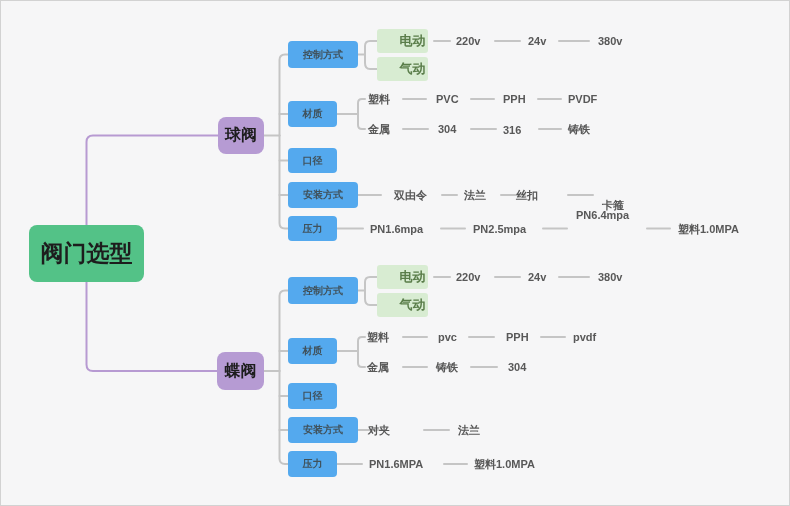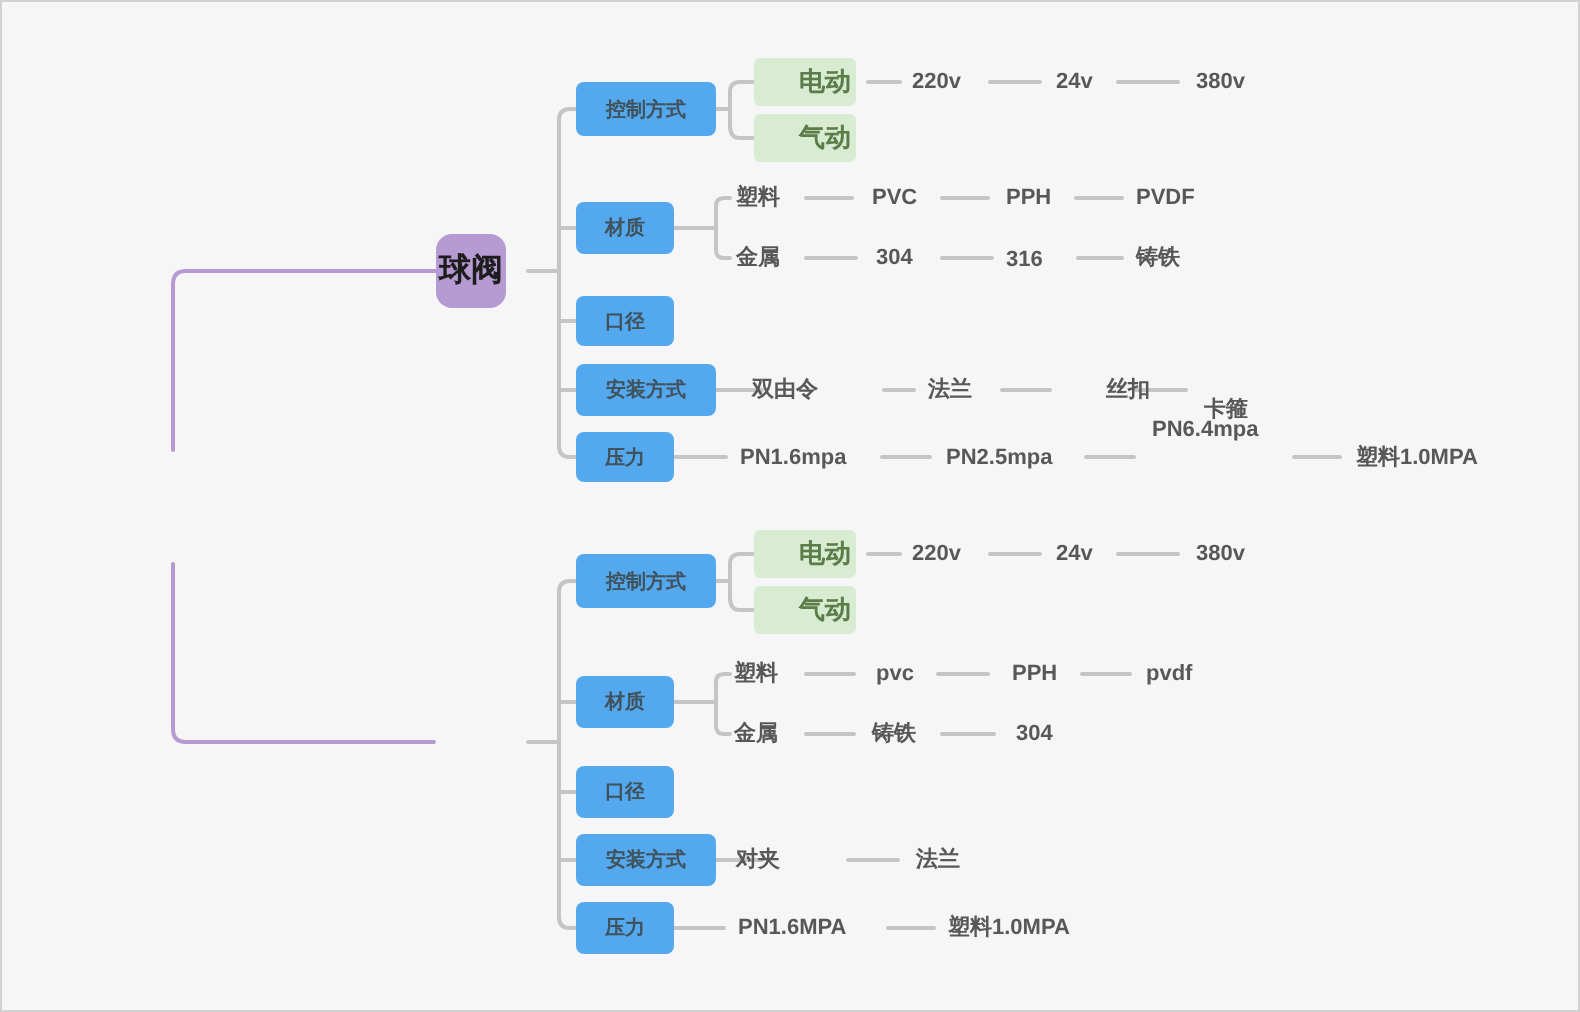--- a/index.html
+++ b/index.html
@@ -110,22 +110,23 @@
       <path class="gline" d="M 540 336 L 564 336"></path>
       <path class="gline" d="M 402 366 L 426 366"></path>
       <path class="gline" d="M 470 366 L 496 366"></path>
       <path class="gline" d="M 357 429 L 380 429"></path>
       <path class="gline" d="M 423 429 L 448 429"></path>
       <path class="gline" d="M 336 463 L 361 463"></path>
       <path class="gline" d="M 443 463 L 466 463"></path>
     </g>
   </svg>
 
+  <div class="node root" style="left:28px;top:224px;width:115px;height:57px">阀门选型</div>
 
-  <div class="node branch" style="left:217px;top:116px;width:35px;height:37px">球阀</div>
+  <div class="node branch" style="left:217px;top:116px;width:46px;height:37px">球阀</div>
 
   <div class="node cat" style="left:287px;top:40px;width:70px;height:27px">控制方式</div>
   <div class="node sub" style="left:376px;top:28px;width:51px;height:24px">电动</div>
   <div class="leaf" style="left:455px;top:31px">220v</div>
   <div class="leaf" style="left:527px;top:31px">24v</div>
   <div class="leaf" style="left:597px;top:31px">380v</div>
   <div class="node sub" style="left:376px;top:56px;width:51px;height:24px">气动</div>
 
   <div class="node cat" style="left:287px;top:100px;width:49px;height:26px">材质</div>
   <div class="leaf" style="left:367px;top:89px">塑料</div>
@@ -133,31 +134,32 @@
   <div class="leaf" style="left:502px;top:89px">PPH</div>
   <div class="leaf" style="left:567px;top:89px">PVDF</div>
   <div class="leaf" style="left:367px;top:119px">金属</div>
   <div class="leaf" style="left:437px;top:119px">304</div>
   <div class="leaf" style="left:502px;top:120px">316</div>
   <div class="leaf" style="left:567px;top:119px">铸铁</div>
 
   <div class="node cat" style="left:287px;top:147px;width:49px;height:25px">口径</div>
 
   <div class="node cat" style="left:287px;top:181px;width:70px;height:26px">安装方式</div>
-  <div class="leaf" style="left:375px;top:185px">双由令</div>
+  <div class="leaf" style="left:393px;top:185px">双由令</div>
   <div class="leaf" style="left:463px;top:185px">法兰</div>
-  <div class="leaf" style="left:552px;top:185px">丝扣</div>
+  <div class="leaf" style="left:515px;top:185px">丝扣</div>
   <div class="leaf" style="left:601px;top:195px">卡箍</div>
 
   <div class="node cat" style="left:287px;top:215px;width:49px;height:25px">压力</div>
   <div class="leaf" style="left:369px;top:219px">PN1.6mpa</div>
   <div class="leaf" style="left:472px;top:219px">PN2.5mpa</div>
   <div class="leaf" style="left:575px;top:205px">PN6.4mpa</div>
   <div class="leaf" style="left:677px;top:219px">塑料1.0MPA</div>
 
+  <div class="node branch" style="left:216px;top:351px;width:47px;height:38px">蝶阀</div>
 
   <div class="node cat" style="left:287px;top:276px;width:70px;height:27px">控制方式</div>
   <div class="node sub" style="left:376px;top:264px;width:51px;height:24px">电动</div>
   <div class="leaf" style="left:455px;top:267px">220v</div>
   <div class="leaf" style="left:527px;top:267px">24v</div>
   <div class="leaf" style="left:597px;top:267px">380v</div>
   <div class="node sub" style="left:376px;top:292px;width:51px;height:24px">气动</div>
 
   <div class="node cat" style="left:287px;top:337px;width:49px;height:26px">材质</div>
   <div class="leaf" style="left:366px;top:327px">塑料</div>

